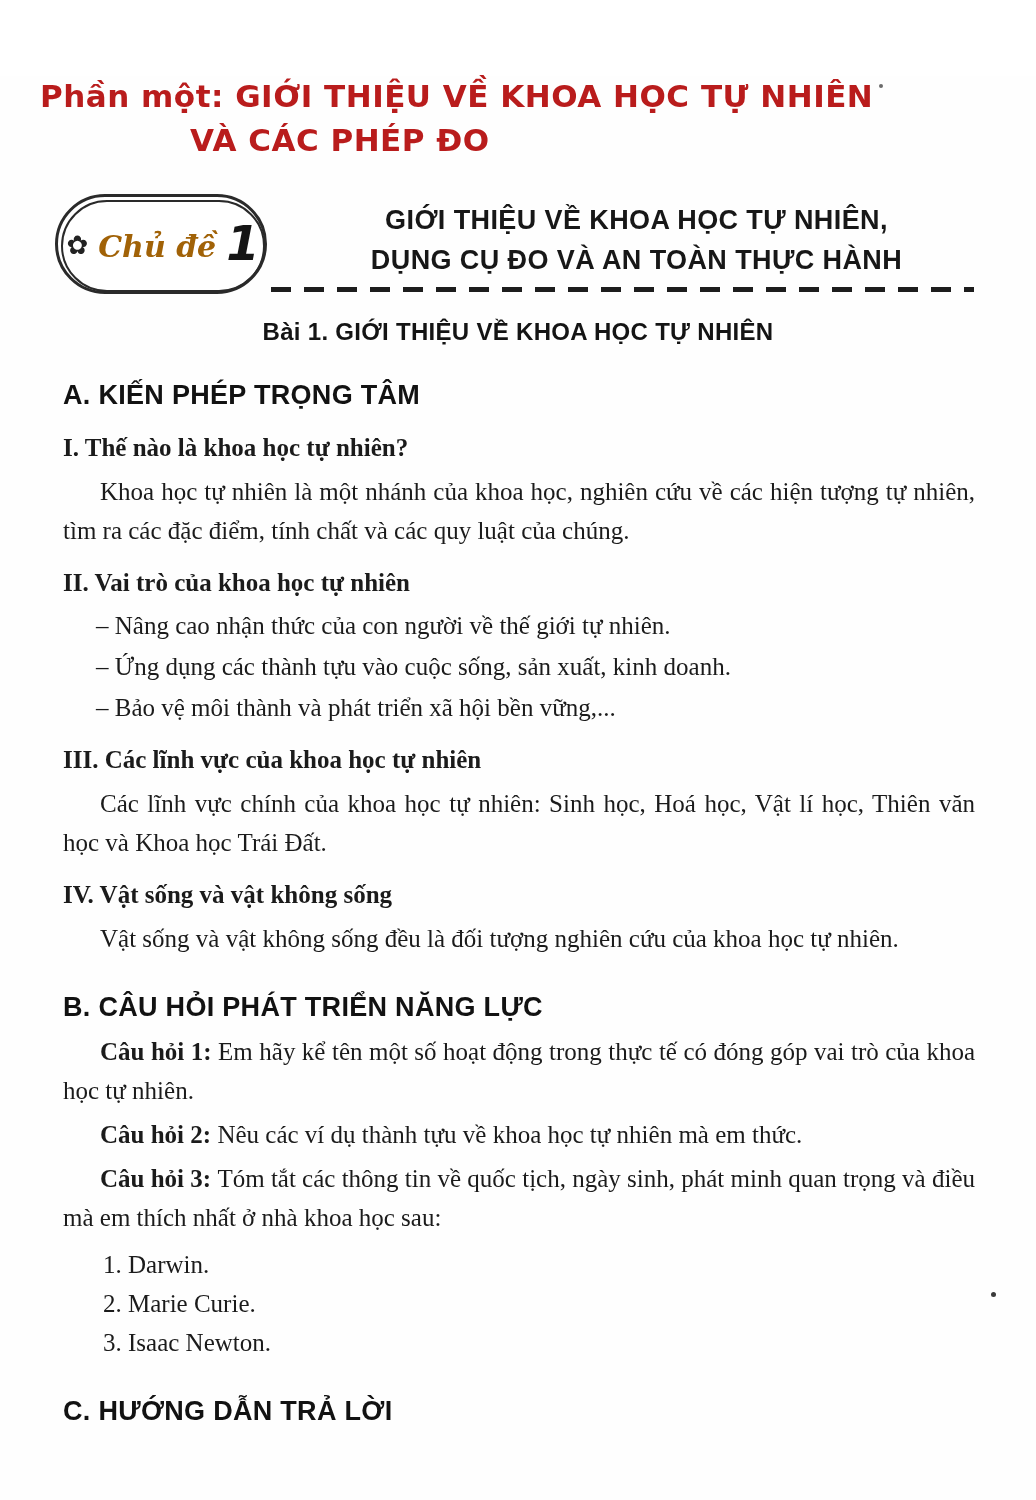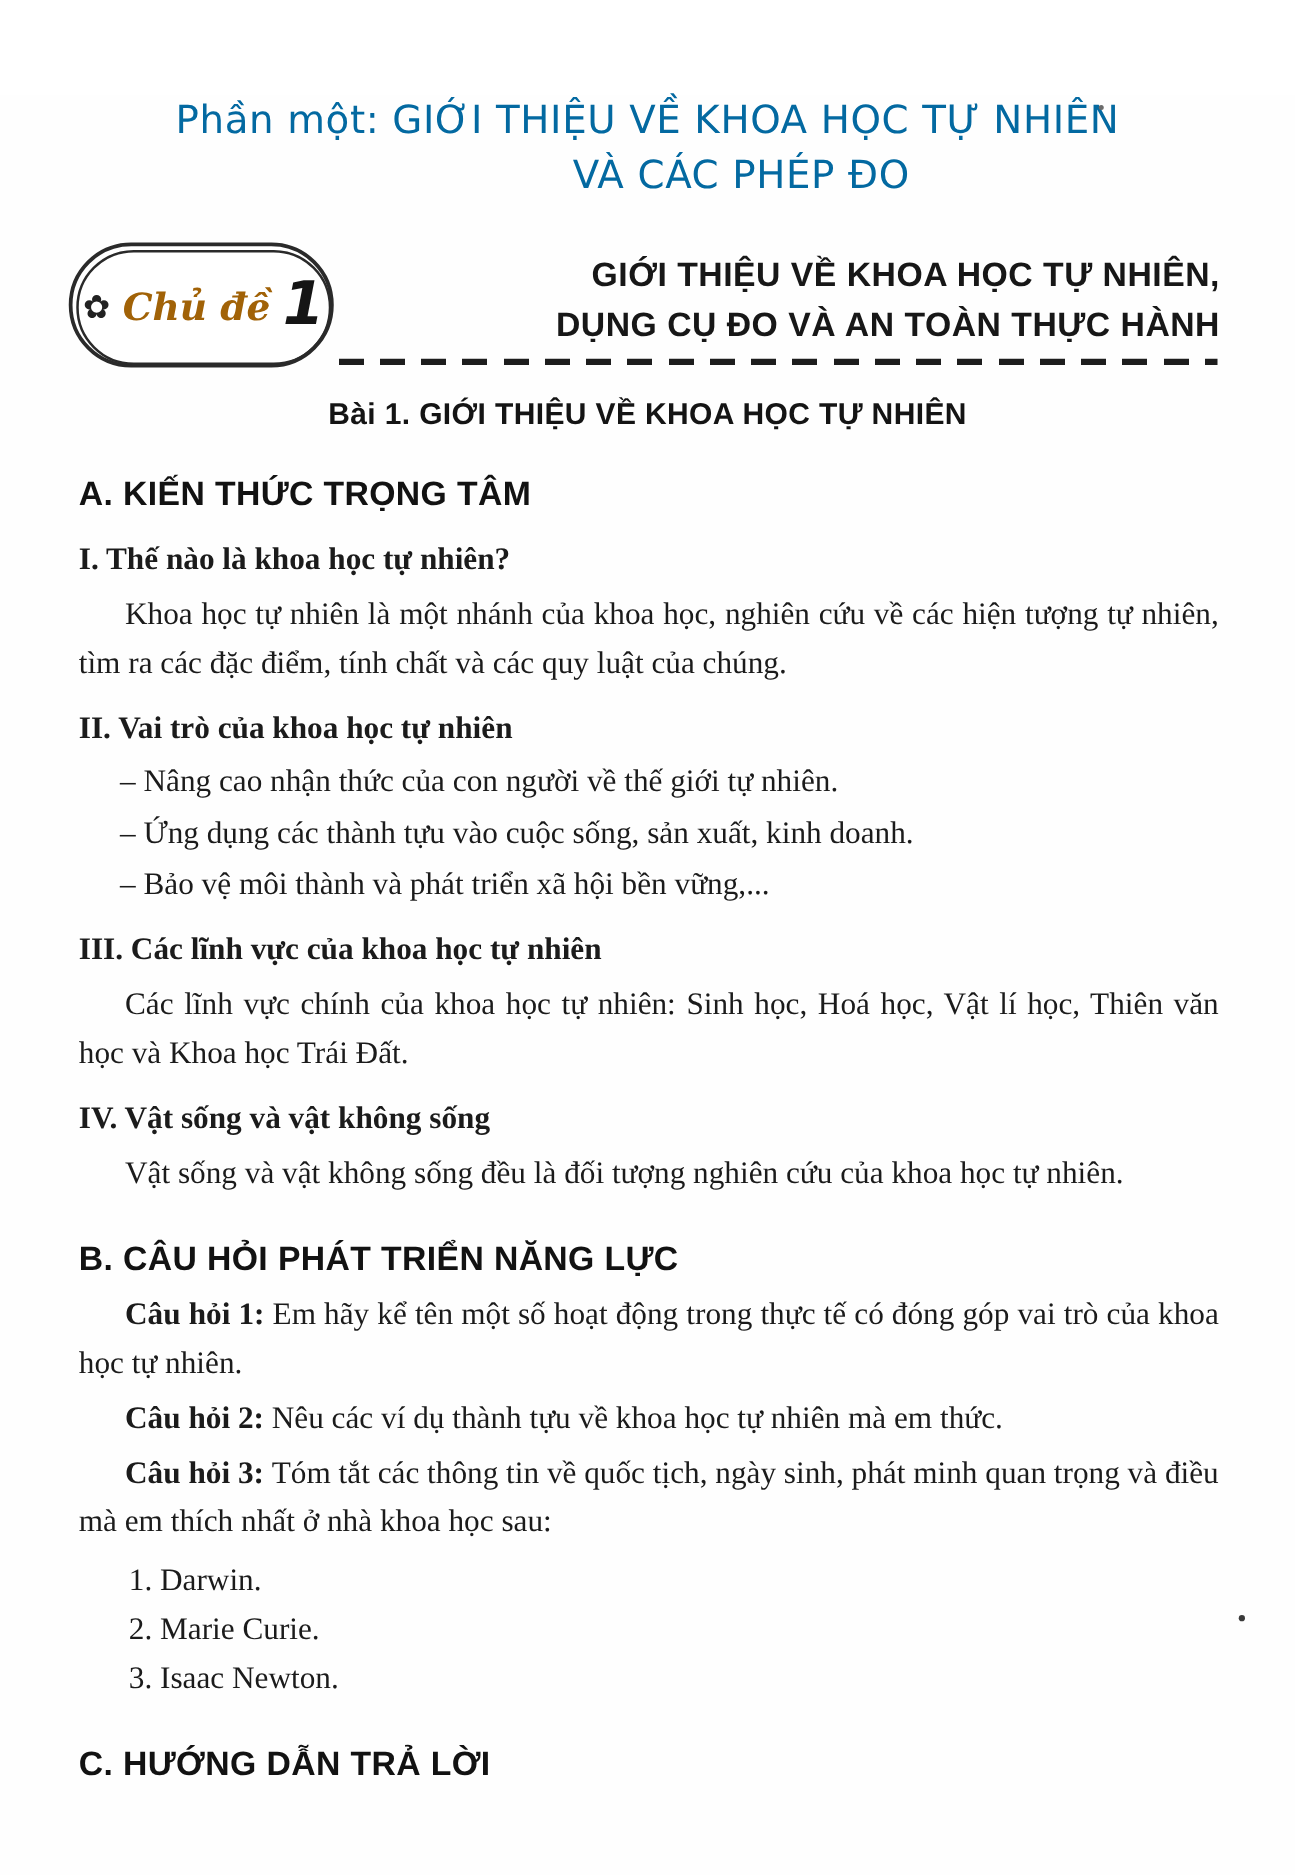--- a/index.html
+++ b/index.html
@@ -13,27 +13,26 @@
     overflow:hidden;
   }
   .page{
     position:relative;
     width:1036px;height:1500px;
     background:#fefefe;
   }
   
   .part-title{
     margin:76px 40px 0 40px;
-    text-align:center;
     font-family:"DejaVu Sans", sans-serif;
-    font-weight:400;
+    font-weight:700;
     font-size:31px;
     line-height:40px;
     letter-spacing:0.5px;
-    color:#0369a1;
+    color:#b91c1c;
   }
   .part-title .line2{
     margin-top:4px;
     padding-left:150px;
   }
   
   .chapter-row{
     position:relative;
     margin:34px 60px 0 55px;
     height:102px;
@@ -77,21 +76,21 @@
     font-weight:700;
     font-size:48px;
     color:#151515;
     margin-top:-6px;
   }
   .chapter-titles{
     flex:1 1 auto;
     display:flex;
     flex-direction:column;
     justify-content:flex-start;
-    align-items:flex-end;
+    align-items:center;
     padding:6px 0 0 30px;
     font-family:"Liberation Sans", sans-serif;
     font-weight:700;
     font-size:27px;
     line-height:40px;
     letter-spacing:0.4px;
     color:#171717;
     text-align:center;
   }
   .dash-line{
@@ -191,21 +190,21 @@
       <div>GIỚI THIỆU VỀ KHOA HỌC TỰ NHIÊN,</div>
       <div>DỤNG CỤ ĐO VÀ AN TOÀN THỰC HÀNH</div>
     </div>
     <div class="dash-line"></div>
   </div>
 
   <div class="lesson-title">Bài 1. GIỚI THIỆU VỀ KHOA HỌC TỰ NHIÊN</div>
 
   <div class="content">
 
-    <div class="sec-heading">A. KIẾN THỨC TRỌNG TÂM</div>
+    <div class="sec-heading">A. KIẾN PHÉP TRỌNG TÂM</div>
 
     <div class="sub-heading">I. Thế nào là khoa học tự nhiên?</div>
     <div class="para">Khoa học tự nhiên là một nhánh của khoa học, nghiên cứu về các hiện tượng tự nhiên, tìm ra các đặc điểm, tính chất và các quy luật của chúng.</div>
 
     <div class="sub-heading">II. Vai trò của khoa học tự nhiên</div>
     <div class="bullet-list">
       <div class="bullet-item">– Nâng cao nhận thức của con người về thế giới tự nhiên.</div>
       <div class="bullet-item">– Ứng dụng các thành tựu vào cuộc sống, sản xuất, kinh doanh.</div>
       <div class="bullet-item">– Bảo vệ môi thành và phát triển xã hội bền vững,...</div>
     </div>

